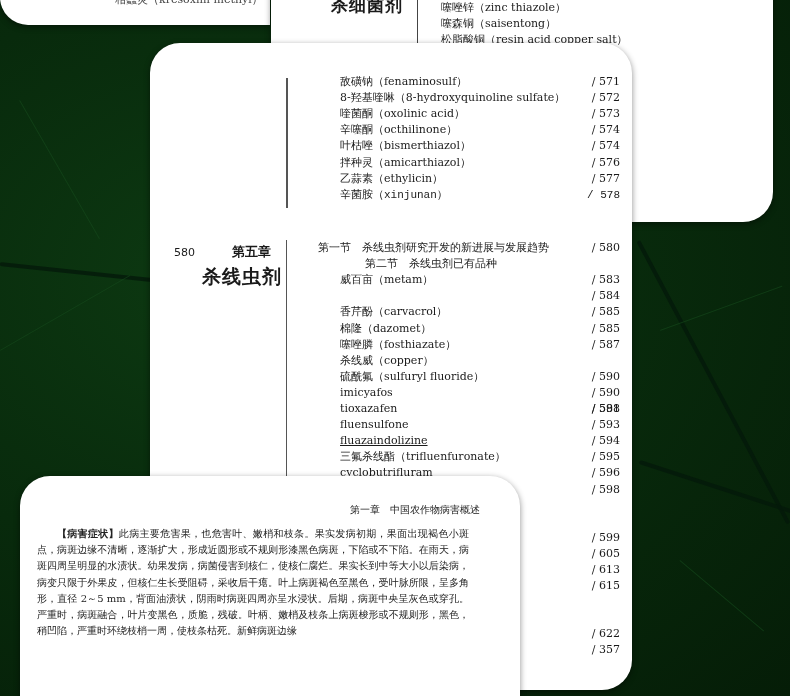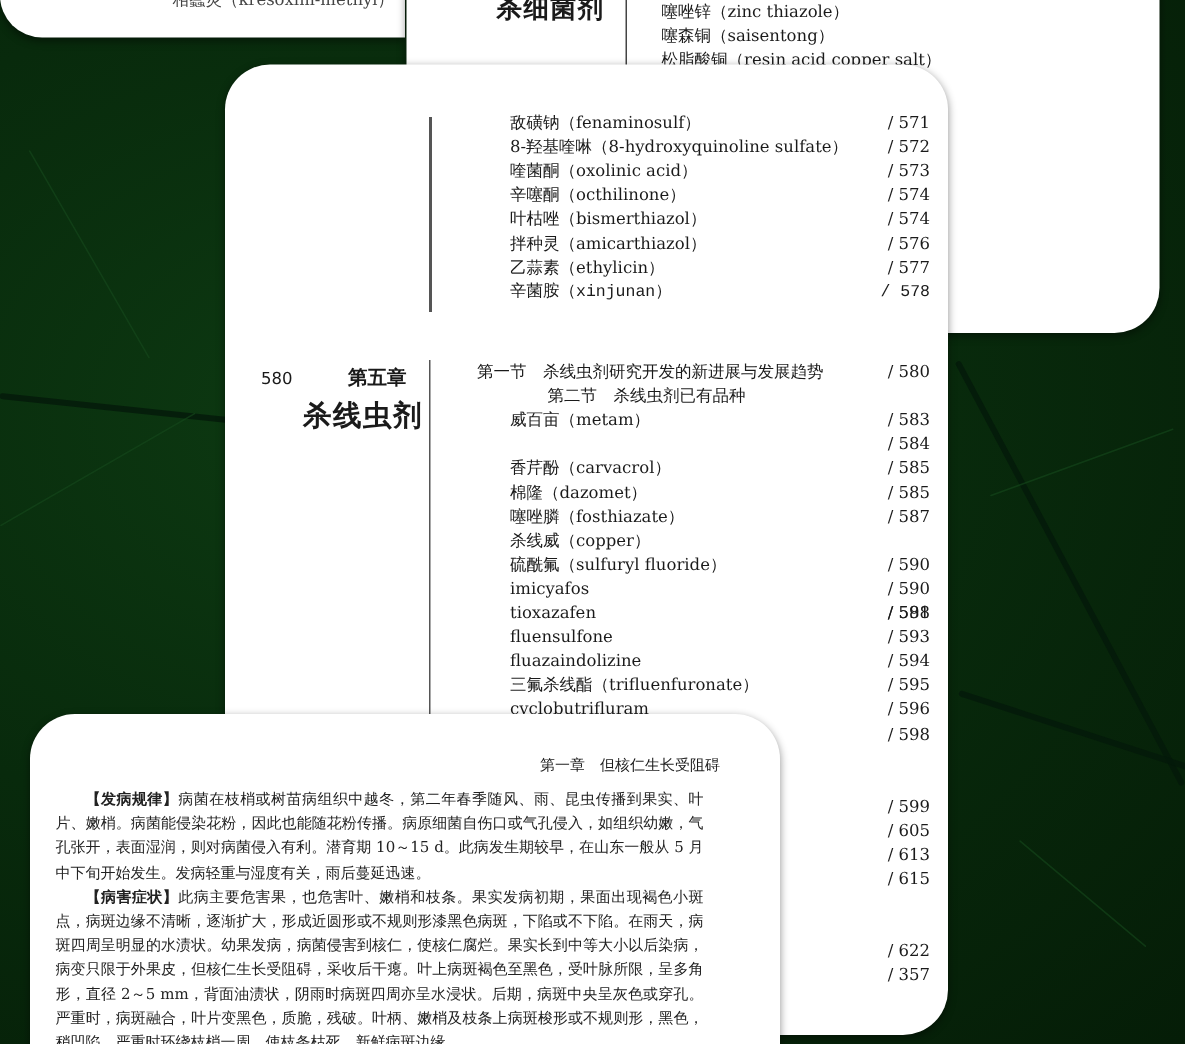--- a/index.html
+++ b/index.html
@@ -104,34 +104,33 @@
       <div class="toc-row" style="left: 190px; top: 229.2px; width: 288px; height: 16px;"><span>威百亩（metam）</span><span class="pg" style="left: 240px;">/ 583</span></div>
       <div class="toc-row" style="left: 190px; top: 245.3px; width: 288px; height: 16px;"><span class="pg" style="left: 240px;">/ 584</span></div>
       <div class="toc-row" style="left: 190px; top: 261.4px; width: 288px; height: 16px;"><span>香芹酚（carvacrol）</span><span class="pg" style="left: 240px;">/ 585</span></div>
       <div class="toc-row" style="left: 190px; top: 277.5px; width: 288px; height: 16px;"><span>棉隆（dazomet）</span><span class="pg" style="left: 240px;">/ 585</span></div>
       <div class="toc-row" style="left: 190px; top: 293.6px; width: 288px; height: 16px;"><span>噻唑膦（fosthiazate）</span><span class="pg" style="left: 240px;">/ 587</span></div>
       <div class="toc-row" style="left: 190px; top: 309.7px; width: 288px; height: 16px;"><span>杀线威（copper）</span><span class="pg" style="left: 240px; margin-top: 48px;">/ 588</span></div>
       <div class="toc-row" style="left: 190px; top: 325.8px; width: 288px; height: 16px;"><span>硫酰氟（sulfuryl fluoride）</span><span class="pg" style="left: 240px;">/ 590</span></div>
       <div class="toc-row" style="left: 190px; top: 341.9px; width: 288px; height: 16px;"><span>imicyafos</span><span class="pg" style="left: 240px;">/ 590</span></div>
       <div class="toc-row" style="left: 190px; top: 358px; width: 288px; height: 16px;"><span>tioxazafen</span><span class="pg" style="left: 240px;">/ 591</span></div>
       <div class="toc-row" style="left: 190px; top: 374.1px; width: 288px; height: 16px;"><span>fluensulfone</span><span class="pg" style="left: 240px;">/ 593</span></div>
-      <div class="toc-row" style="left: 190px; top: 390.2px; width: 288px; height: 16px;"><span>fluazaindolizine</span><span class="pg" style="left: 240px;">/ 594</span></div>
+      <div class="toc-row" style="left: 190px; top: 390.2px; width: 288px; height: 16px; text-decoration: underline;"><span>fluazaindolizine</span><span class="pg" style="left: 240px;">/ 594</span></div>
       <div class="toc-row" style="left: 190px; top: 406.3px; width: 288px; height: 16px;"><span>三氟杀线酯（trifluenfuronate）</span><span class="pg" style="left: 240px;">/ 595</span></div>
       <div class="toc-row" style="left: 190px; top: 422.4px; width: 288px; height: 16px;"><span>cyclobutrifluram</span><span class="pg" style="left: 240px;">/ 596</span></div>
       <div class="toc-row" style="left: 190px; top: 438.5px; width: 288px; height: 16px;"><span></span><span class="pg" style="left: 240px;">/ 598</span></div>
     </div>
   <div id="card-c-lower">
       <div class="toc-row" style="left: 430px; top: 487px; width: 40px; text-align: right;">/ 599</div>
       <div class="toc-row" style="left: 430px; top: 503px; width: 40px; text-align: right;">/ 605</div>
       <div class="toc-row" style="left: 430px; top: 519px; width: 40px; text-align: right;">/ 613</div>
       <div class="toc-row" style="left: 430px; top: 535px; width: 40px; text-align: right;">/ 615</div>
       <div class="toc-row" style="left: 430px; top: 583px; width: 40px; text-align: right;">/ 622</div>
       <div class="toc-row" style="left: 430px; top: 599px; width: 40px; text-align: right;">/ 357</div>
     </div>
 </div>
 
 <div class="card" id="card-d">
-  <div class="running-head">第一章　但核仁生长受阻碍</div>
+  <div class="running-head">第一章　中国农作物病害概述</div>
   <div class="body">
-    <p class="para"><span class="bracket">【发病规律】</span><span>病菌在枝梢或树苗病组织中越冬，第二年春季随风、雨、昆虫传播到果实、叶片、嫩梢。病菌能侵染花粉，因此也能随花粉传播。病原细菌自伤口或气孔侵入，如组织幼嫩，气孔张开，表面湿润，则对病菌侵入有利。潜育期 10～15 d。此病发生期较早，在山东一般从 5 月中下旬开始发生。发病轻重与湿度有关，雨后蔓延迅速。</span></p>
     <p class="para"><span class="bracket">【病害症状】</span><span>此病主要危害果，也危害叶、嫩梢和枝条。果实发病初期，果面出现褐色小斑点，病斑边缘不清晰，逐渐扩大，形成近圆形或不规则形漆黑色病斑，下陷或不下陷。在雨天，病斑四周呈明显的水渍状。幼果发病，病菌侵害到核仁，使核仁腐烂。果实长到中等大小以后染病，病变只限于外果皮，但核仁生长受阻碍，采收后干瘪。叶上病斑褐色至黑色，受叶脉所限，呈多角形，直径 2～5 mm，背面油渍状，阴雨时病斑四周亦呈水浸状。后期，病斑中央呈灰色或穿孔。严重时，病斑融合，叶片变黑色，质脆，残破。叶柄、嫩梢及枝条上病斑梭形或不规则形，黑色，稍凹陷，严重时环绕枝梢一周，使枝条枯死。新鲜病斑边缘</span></p>
   </div>
 </div>
 
 </body></html>

